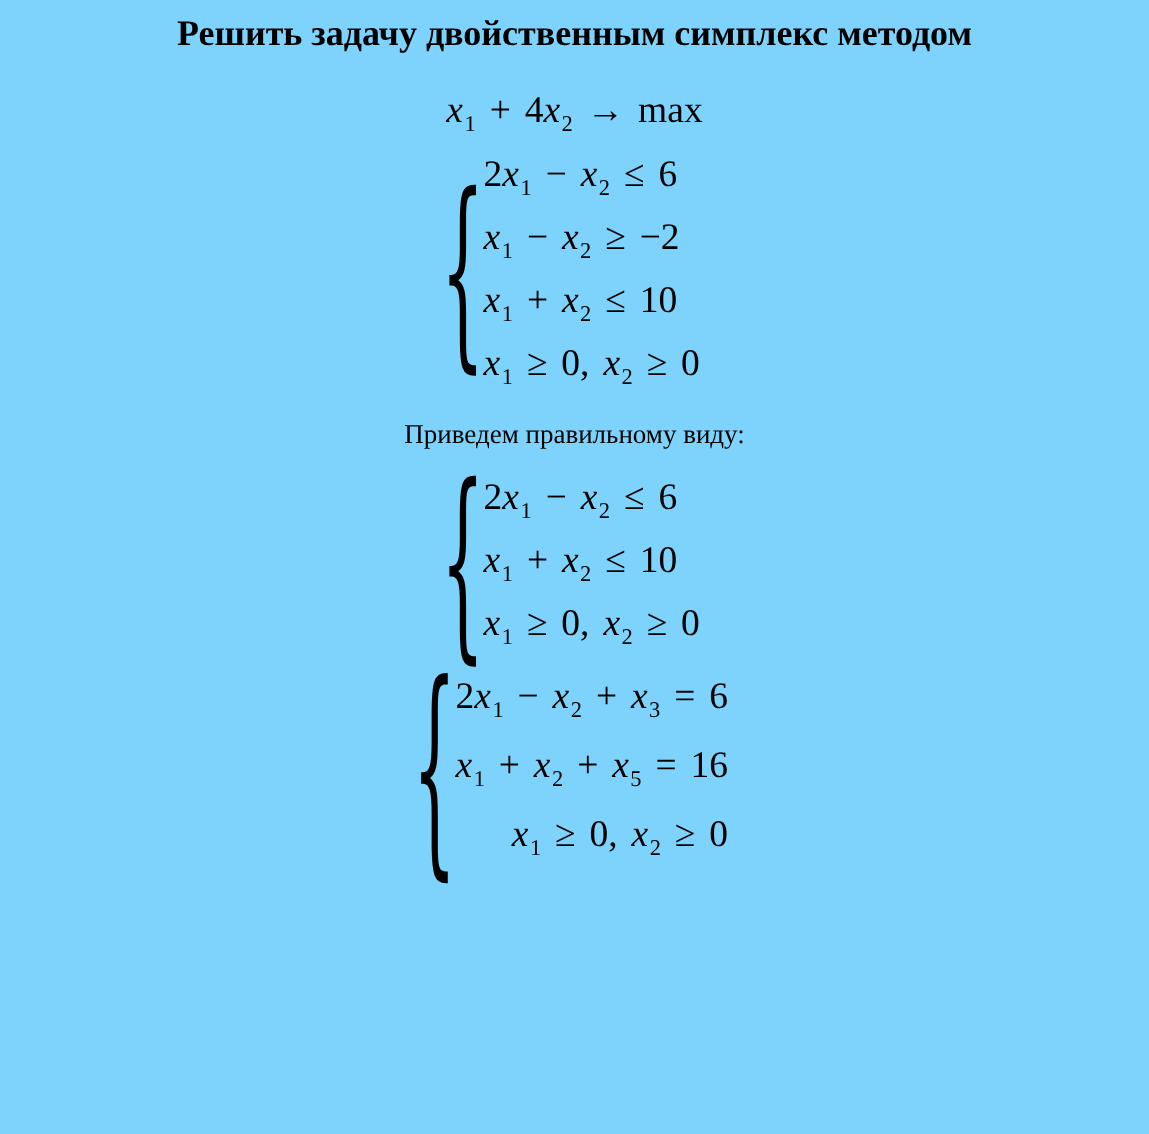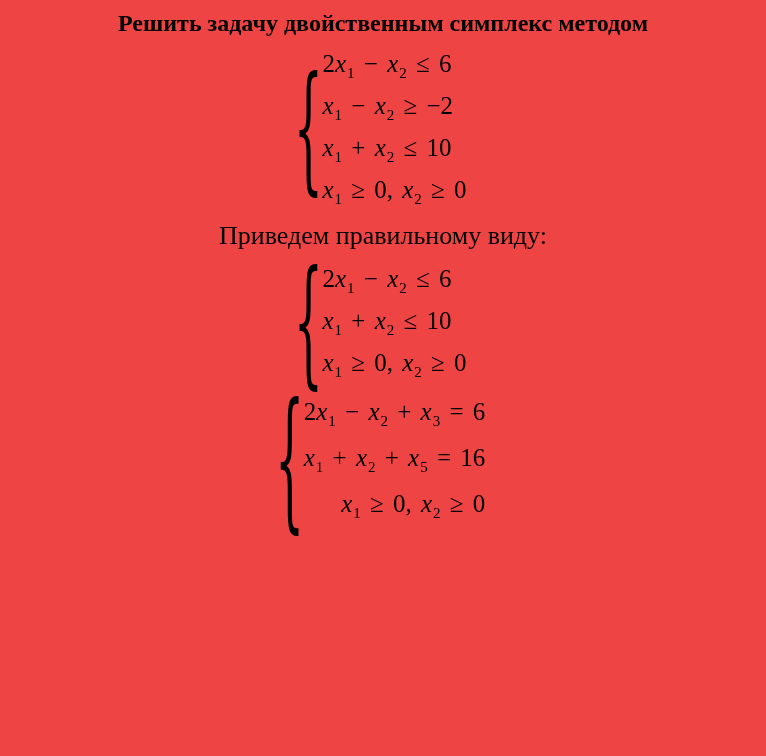--- a/index.html
+++ b/index.html
@@ -9,21 +9,21 @@
     background: #ffffff;
     color: #000000;
     font-family: "Liberation Serif", "DejaVu Serif", serif;
   }
   .page {
     width: 766px;
     height: 756px;
     padding: 6px 10px 0 10px;
     text-align: center;
     overflow: hidden;
-    background: #ef4444;
+    background: #7dd3fc;
   }
   .title {
     font-size: 24px;
     line-height: 30px;
     font-weight: bold;
     margin: 2px 0 0 0;
   }
   .math-line {
     font-size: 25px;
     line-height: 34px;
@@ -34,21 +34,21 @@
   .mn { font-style: normal; }
   sub.msub {
     font-size: 15px;
     line-height: 0;
     vertical-align: -6px;
     font-style: normal;
     margin-left: 1px;
   }
   .objective { margin-top: 19px; }
   .para {
-    font-size: 26px;
+    font-size: 18px;
     line-height: 34px;
     margin: 8px 0 0 0;
   }
   .para2 {
     margin-top: 15px;
     padding: 0 10px;
   }
   .system {
     display: inline-flex;
     align-items: center;
@@ -86,20 +86,21 @@
   .system.tall .brace-glyph { transform: scaleY(3.3); }
   .block { display: block; }
 </style>
 </head>
 <body>
 
 <div class="page">
 
   <h1 class="title">Решить задачу двойственным симплекс методом</h1>
 
+  <div class="math-line objective"><span class="mi">x</span><sub class="msub">1</sub><span class="mn"> + 4</span><span class="mi">x</span><sub class="msub">2</sub><span class="mn"> → max</span></div>
 
   <div class="block">
     <div class="system">
       <span class="brace">
           <span class="brace-glyph">{</span>
         </span>
       <div class="rows">
         <div class="math-line"><span class="mn">2</span><span class="mi">x</span><sub class="msub">1</sub><span class="mn"> − </span><span class="mi">x</span><sub class="msub">2</sub><span class="mn"> ≤ 6</span></div>
         <div class="math-line"><span class="mi">x</span><sub class="msub">1</sub><span class="mn"> − </span><span class="mi">x</span><sub class="msub">2</sub><span class="mn"> ≥ −2</span></div>
         <div class="math-line"><span class="mi">x</span><sub class="msub">1</sub><span class="mn"> + </span><span class="mi">x</span><sub class="msub">2</sub><span class="mn"> ≤ 10</span></div>

